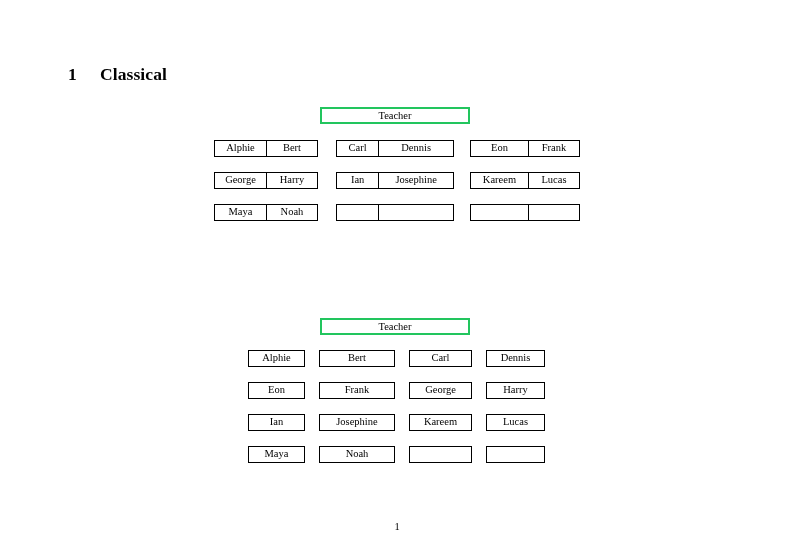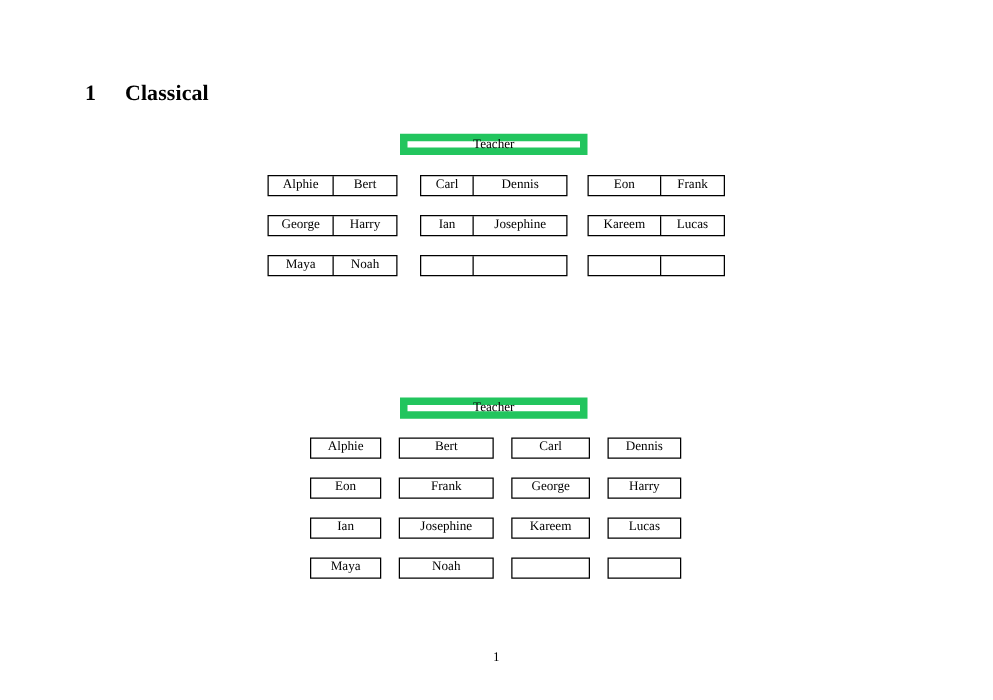--- a/index.html
+++ b/index.html
@@ -65,21 +65,21 @@
   .tabular .cell + .cell {
     border-left: 1px solid #000;
   }
 
   
   .teacher-box {
     position: absolute;
     left: 320px;
     width: 150px;
     height: 17px;
-    border: 6px solid #22c55e;
+    border: 2px solid #22c55e;
     box-sizing: border-box;
     display: flex;
     align-items: center;
     justify-content: center;
     font-size: 10.5px;
     background: #fff;
     color: #000;
   }
   #teacher-classical   { top: 107px; }
   #teacher-distributed { top: 318px; }

